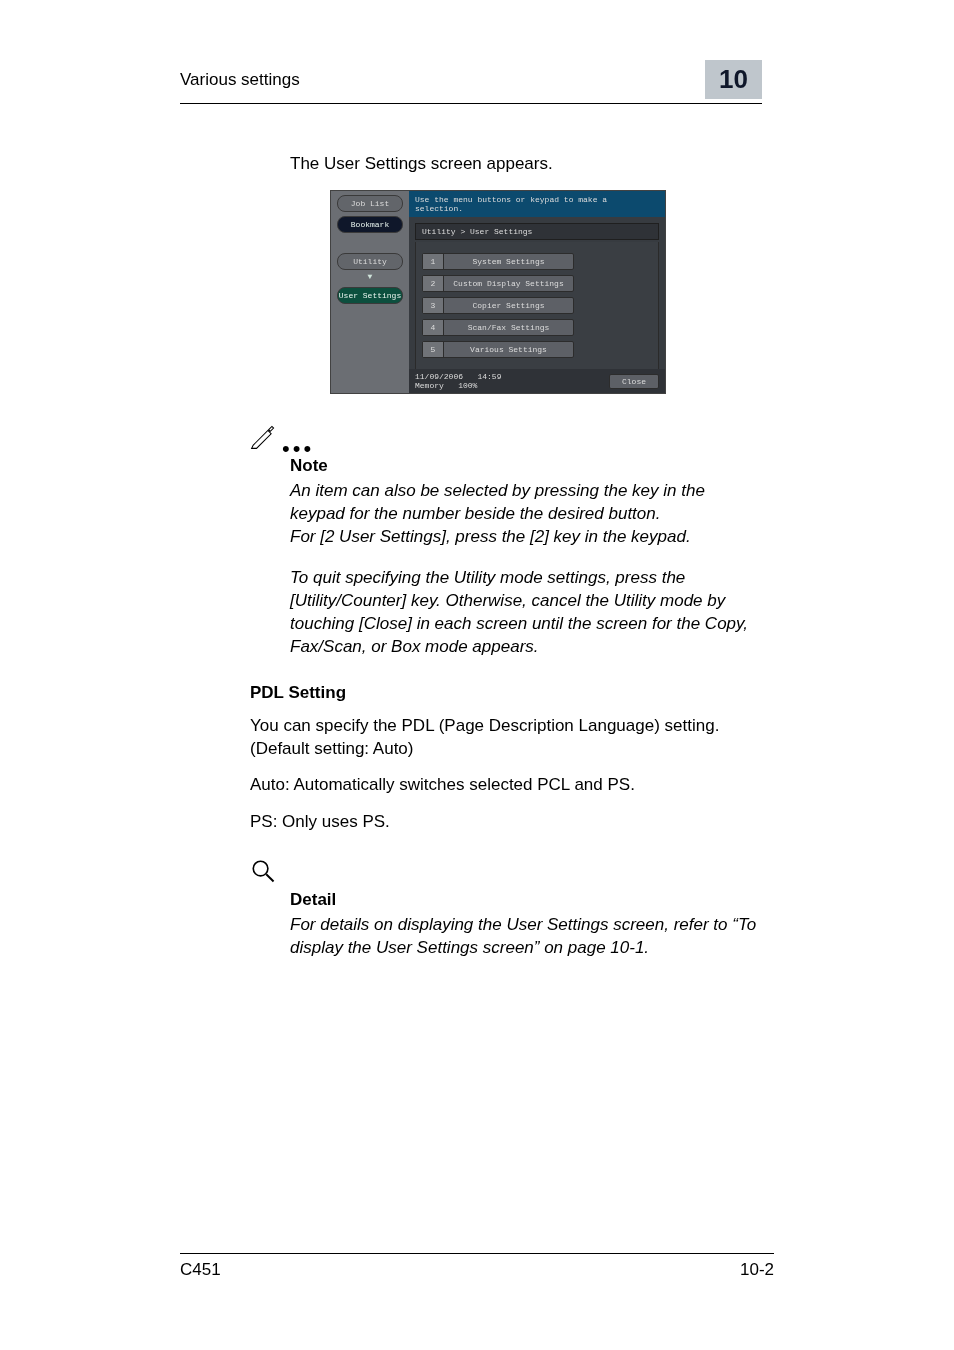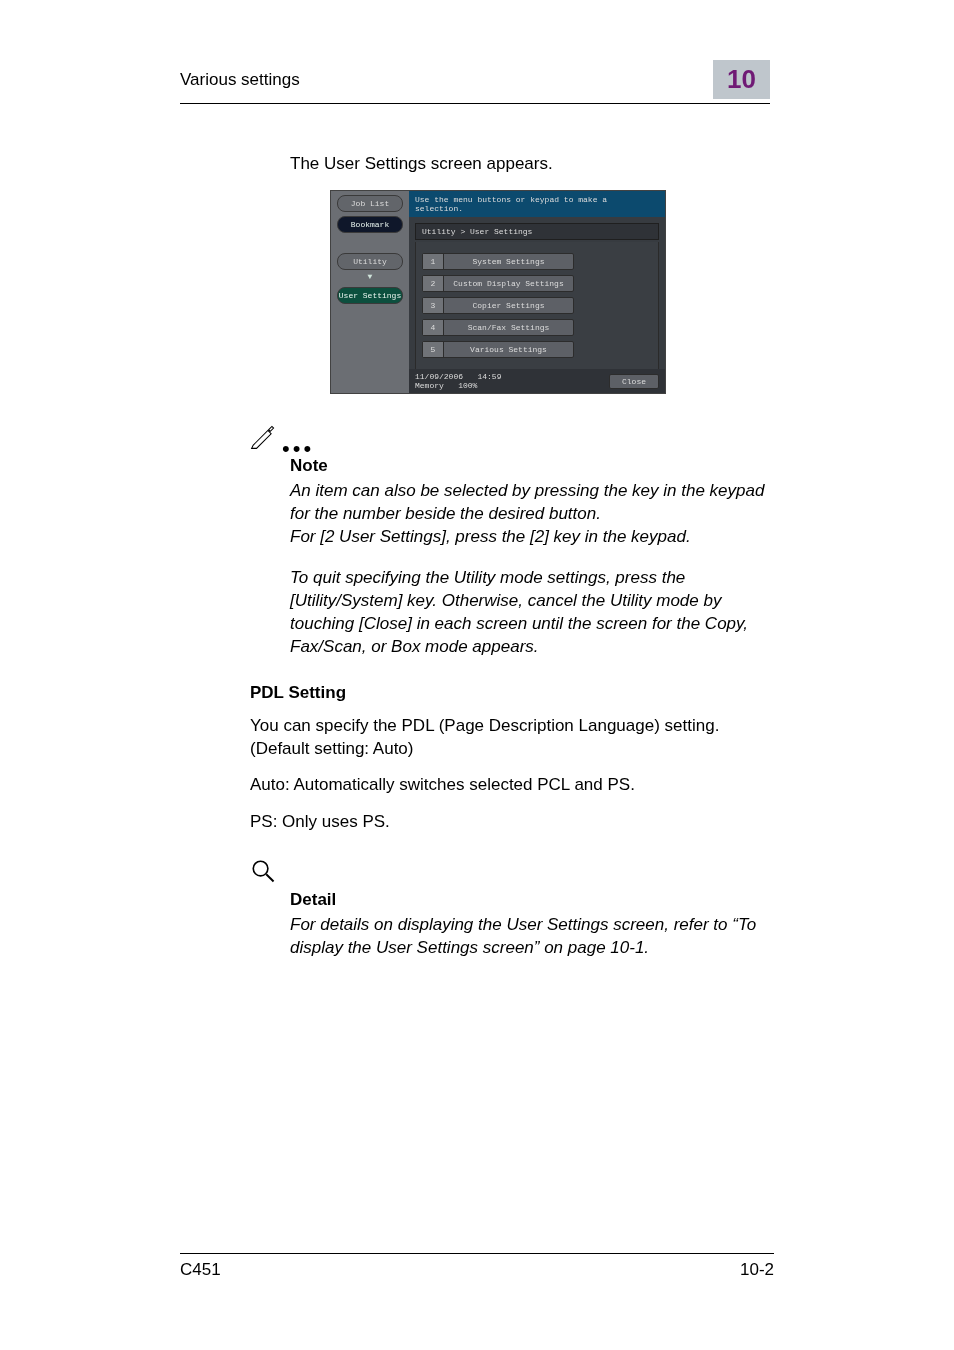--- a/index.html
+++ b/index.html
@@ -1,31 +1,31 @@
 <!DOCTYPE html>
 <html><head>
 <meta charset="utf-8">
 <style>
   html,body{margin:0;padding:0;background:#ffffff;}
   .page{
     width:954px;height:1350px;
     box-sizing:border-box;
-    padding:60px 4px 0 0;
+    padding:60px 12px 0 0;
     font-family:Arial,Helvetica,sans-serif;
     color:#000;
     position:relative;
   }
   .header-row{
     display:flex;align-items:center;justify-content:space-between;
     padding:0 180px 0 180px;
   }
   .header-left{font-size:17px;}
   .chapnum-box{
     background:#bfc6cc;
-    color:#701a75;
+    color:#0f172a;
     font-weight:bold;
     font-size:26px;
     padding:4px 14px;
   }
   .rule{
     margin:4px 180px 0 180px;
     border:none;border-top:1.5px solid #000;
   }
   .lead{margin:50px 0 16px 290px;font-size:17px;}
   
@@ -169,21 +169,21 @@
         </svg>
     </span>
     <span class="dots">•••</span>
   </div>
   <div class="noteblock">
     <div class="note-title">Note</div>
     <div class="note-para">
       <span>An item can also be selected by pressing the key in the keypad for the number beside the desired button.</span><br>
       <span>For [2 User Settings], press the [2] key in the keypad.</span>
     </div>
-    <div class="note-para">To quit specifying the Utility mode settings, press the [Utility/System] key. Otherwise, cancel the Utility mode by touching [Close] in each screen until the screen for the Copy, Fax/Scan, or Box mode appears.</div>
+    <div class="note-para">To quit specifying the Utility mode settings, press the [Utility/Counter] key. Otherwise, cancel the Utility mode by touching [Close] in each screen until the screen for the Copy, Fax/Scan, or Box mode appears.</div>
   </div>
 
   <div class="h4">PDL Setting</div>
   <div class="body">You can specify the PDL (Page Description Language) setting. (Default setting: Auto)</div>
   <div class="body">Auto: Automatically switches selected PCL and PS.</div>
   <div class="body">PS: Only uses PS.</div>
 
   <div class="lens-icon">
     <svg viewBox="0 0 32 32">
         <circle cx="13" cy="13" r="9" fill="none" stroke="#000" stroke-width="2"></circle>

